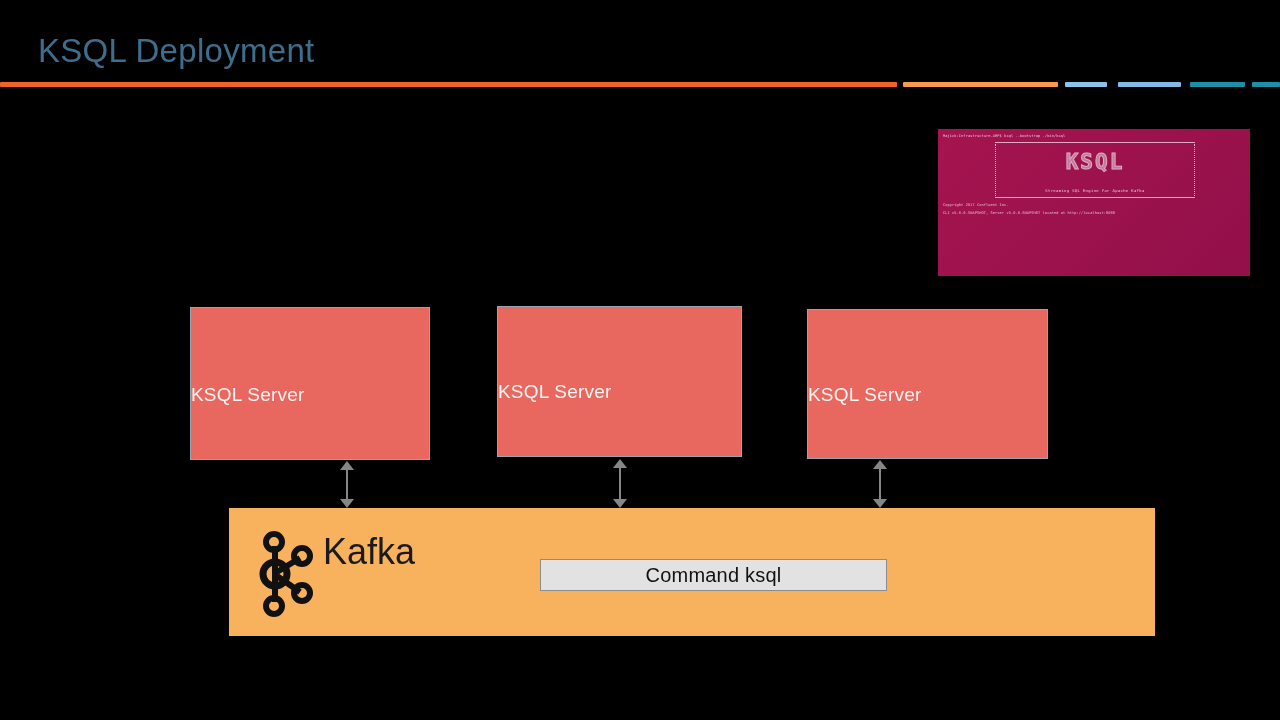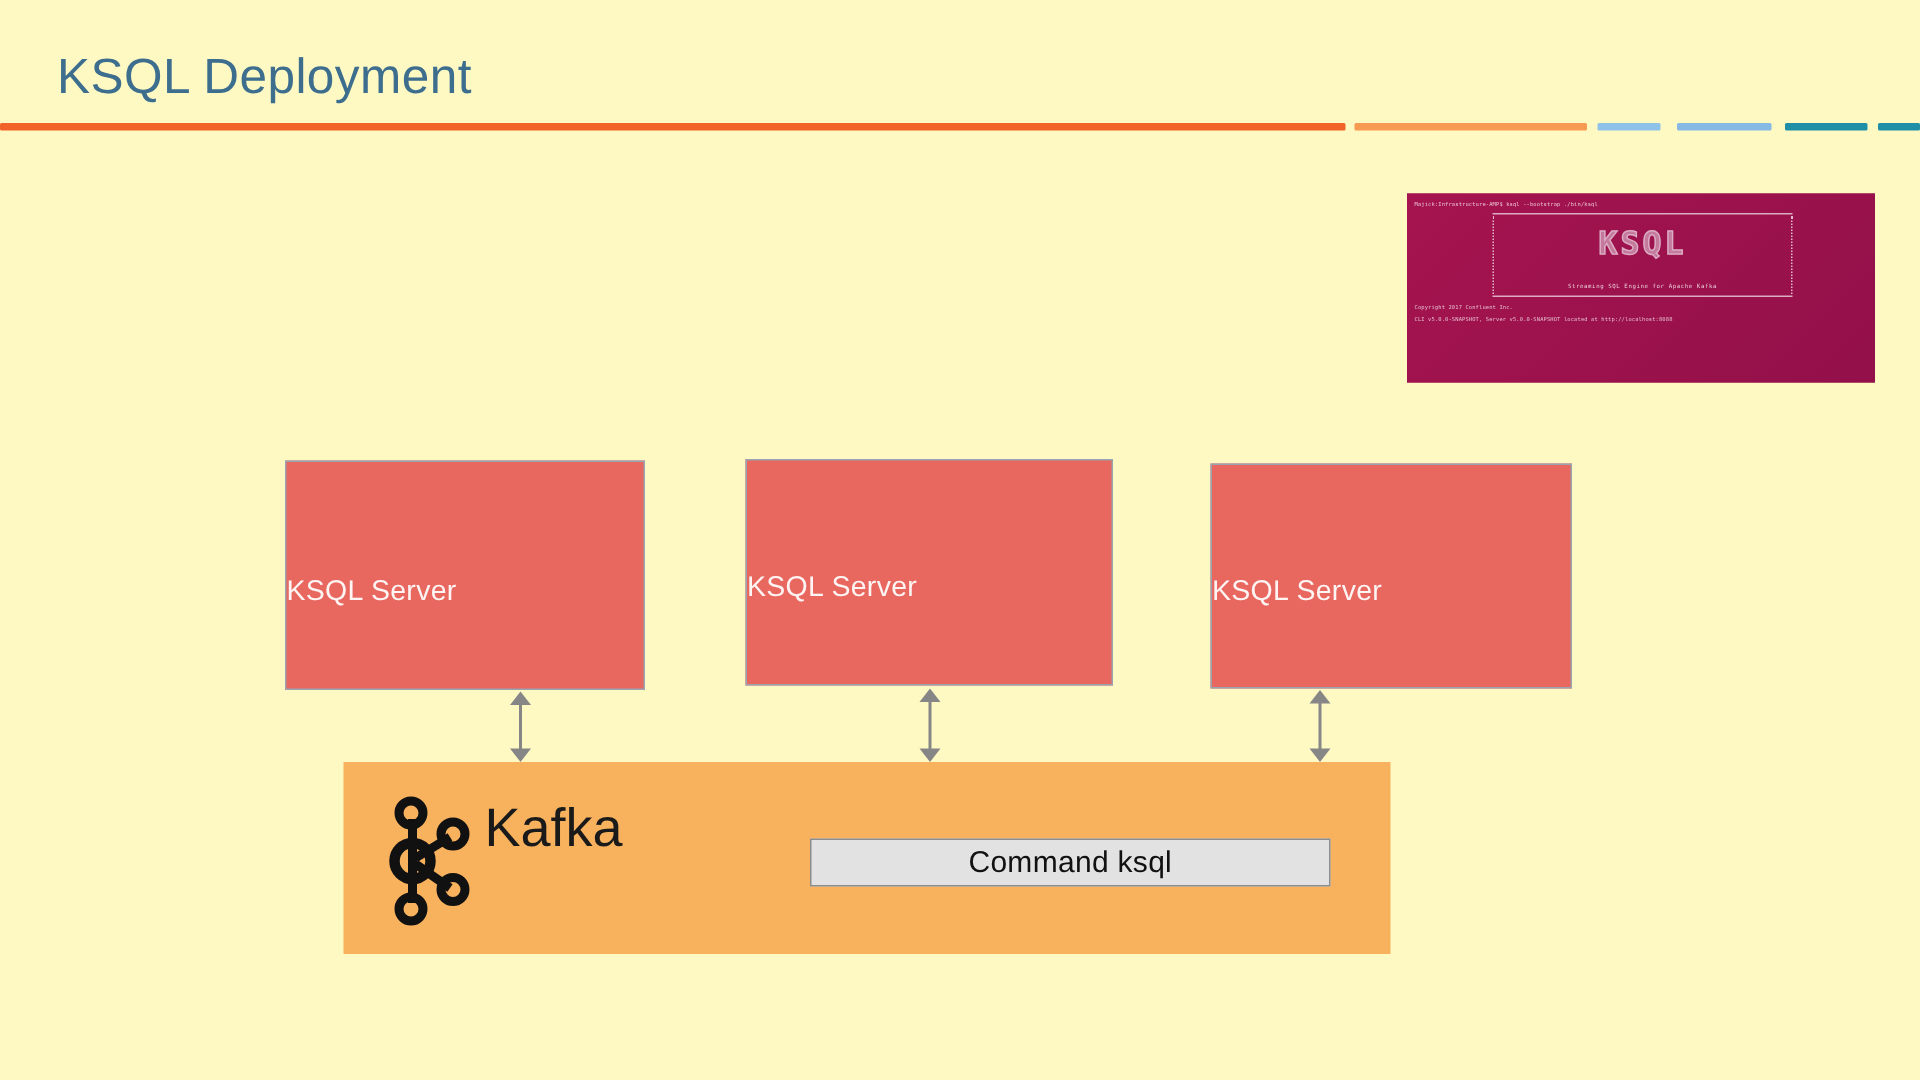--- a/index.html
+++ b/index.html
@@ -7,21 +7,21 @@
     padding: 0;
     background: #ffffff;
   }
   body {
     font-family: "Liberation Sans", sans-serif;
   }
   #slide {
     position: relative;
     width: 1280px;
     height: 720px;
-    background: #fef9c3;
+    background: #000000;
     overflow: hidden;
   }
 
   
   #page-title {
     position: absolute;
     left: 38px;
     top: 32px;
     font-size: 33px;
     font-weight: 400;
@@ -42,21 +42,21 @@
     height: 5px;
     border-radius: 1px;
   }
 
   
   #terminal {
     position: absolute;
     left: 938px;
     top: 129px;
     width: 312px;
-    height: 126px;
+    height: 147px;
     background: #9c1049;
     background-image: linear-gradient(135deg, #a5144f 0%, #93104a 100%);
     overflow: hidden;
     box-sizing: border-box;
     padding: 5px 5px;
   }
   .term-line {
     font-family: "DejaVu Sans Mono", monospace;
     font-size: 3.6px;
     line-height: 5px;
@@ -155,21 +155,21 @@
   .arrow .head.down { bottom: 0; border-top: 9px solid #868686; }
   #arrow-1 { left: 338px; top: 461px; height: 47px; }
   #arrow-2 { left: 611px; top: 459px; height: 49px; }
   #arrow-3 { left: 871px; top: 460px; height: 48px; }
 
   
   #kafka-cluster {
     position: absolute;
     left: 229px;
     top: 508px;
-    width: 698px;
+    width: 926px;
     height: 128px;
     background: #f8b25e;
   }
   #kafka-logo {
     position: absolute;
     left: 26px;
     top: 22px;
     width: 62px;
     height: 88px;
   }

